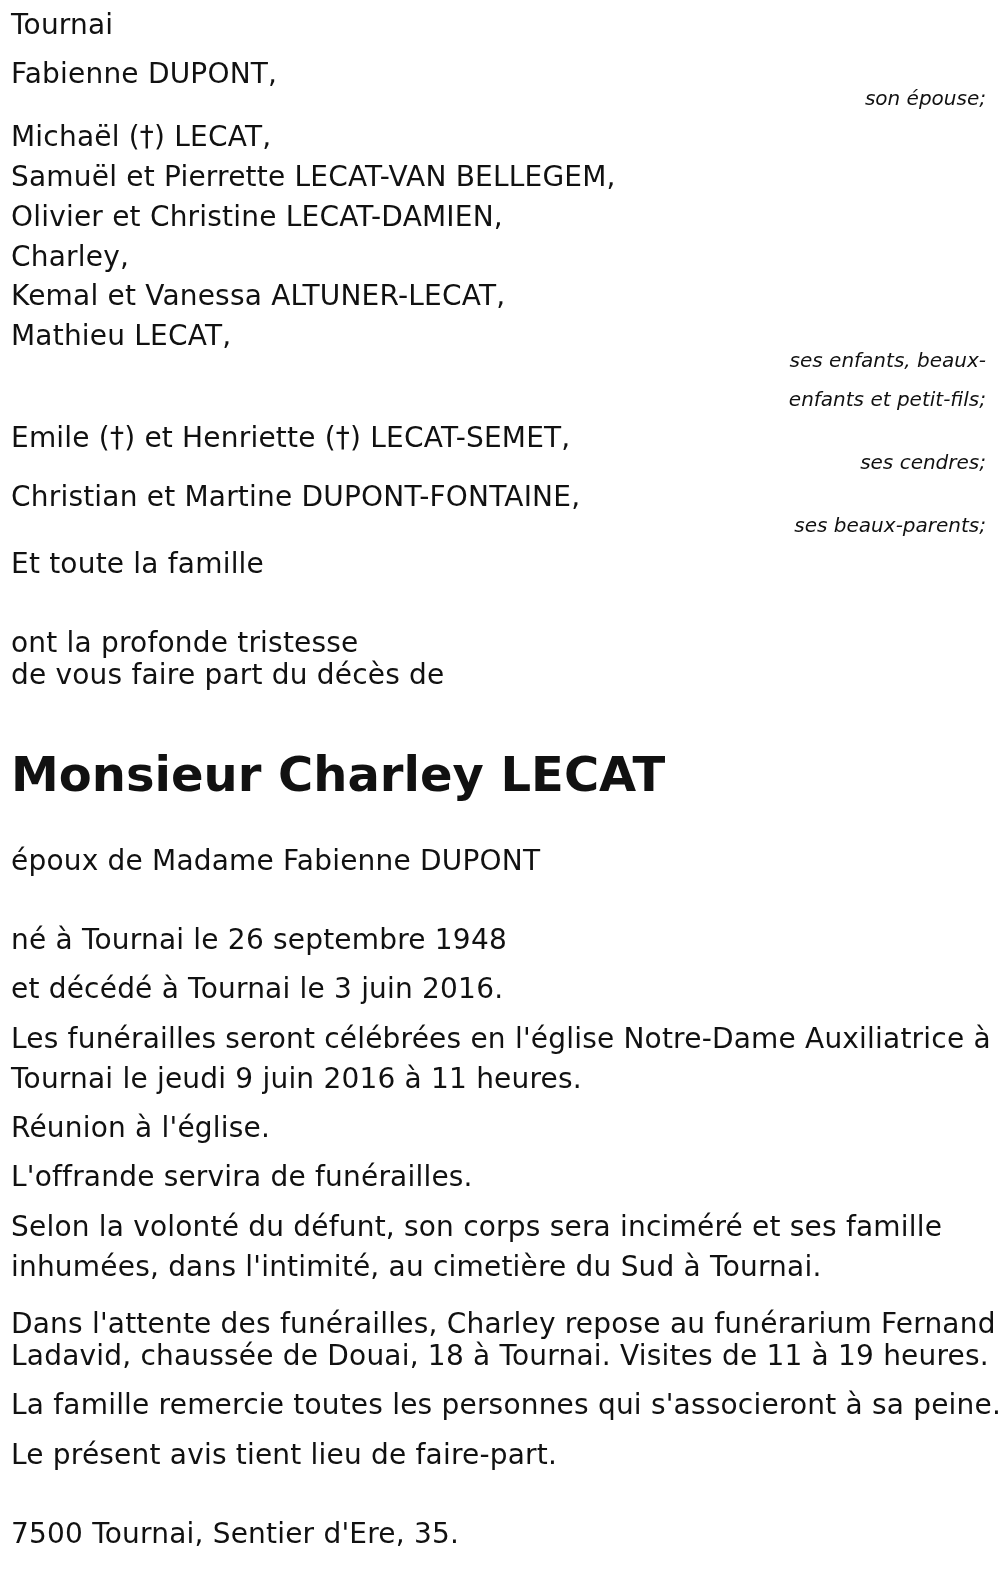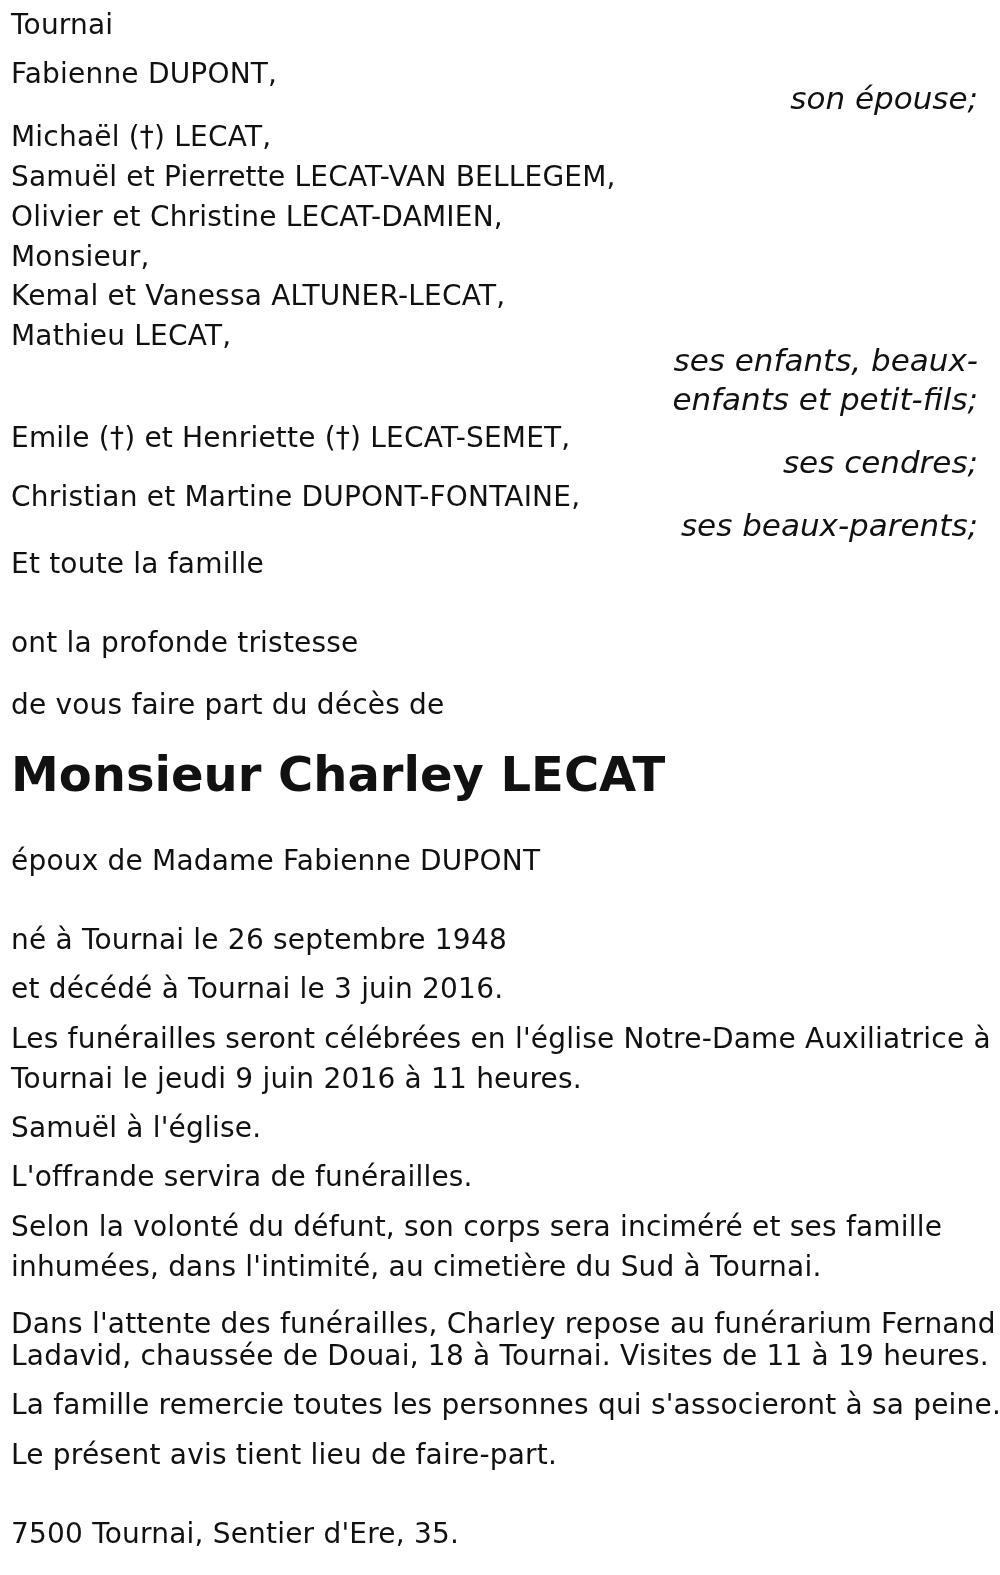--- a/index.html
+++ b/index.html
@@ -8,22 +8,22 @@
     font-family: "DejaVu Sans", "Liberation Sans", sans-serif;
     color: #111111;
   }
   .line {
     position: absolute; left: 11px;
     font-size: 28px; line-height: 30px; white-space: nowrap;
     letter-spacing: 0.2px;
     text-align: right;
   }
   .rel {
-    position: absolute; right: 22px;
-    font-size: 31px; line-height: 30px; font-style: italic;
+    position: absolute; right: 14px;
+    font-size: 20px; line-height: 30px; font-style: italic;
     text-align: center; white-space: nowrap;
   }
   .heading {
     position: absolute; left: 11px;
     font-size: 48px; line-height: 44px; font-weight: bold; white-space: nowrap;
   }
 </style>
 </head>
 <body>
 
@@ -31,47 +31,47 @@
 
   <div class="line" style="top:10px">Tournai</div>
 
   <div class="line" style="top:59px">Fabienne DUPONT,</div>
   <div class="rel" style="top:83px">son épouse;</div>
 
   <div>
     <div class="line" style="top:122px">Michaël (†) LECAT,</div>
     <div class="line" style="top:162px">Samuël et Pierrette LECAT-VAN BELLEGEM,</div>
     <div class="line" style="top:202px">Olivier et Christine LECAT-DAMIEN,</div>
-    <div class="line" style="top:242px">Monsieur,</div>
+    <div class="line" style="top:242px">Charley,</div>
     <div class="line" style="top:281px">Kemal et Vanessa ALTUNER-LECAT,</div>
     <div class="line" style="top:321px">Mathieu LECAT,</div>
   </div>
   <div class="rel" style="top:345px">ses enfants, beaux-</div>
   <div class="rel" style="top:384px">enfants et petit-fils;</div>
 
   <div class="line" style="top:423px">Emile (†) et Henriette (†) LECAT-SEMET,</div>
   <div class="rel" style="top:447px">ses cendres;</div>
 
   <div class="line" style="top:482px">Christian et Martine DUPONT-FONTAINE,</div>
   <div class="rel" style="top:510px">ses beaux-parents;</div>
 
   <div class="line" style="top:549px">Et toute la famille</div>
 
   <div class="line" style="top:628px">ont la profonde tristesse</div>
-  <div class="line" style="top:690px">de vous faire part du décès de</div>
+  <div class="line" style="top:660px">de vous faire part du décès de</div>
 
   <div class="heading" style="top:752px">Monsieur Charley LECAT</div>
 
   <div class="line" style="top:846px">époux de Madame Fabienne DUPONT</div>
 
   <div class="line" style="top:925px">né à Tournai le 26 septembre 1948</div>
   <div class="line" style="top:974px">et décédé à Tournai le 3 juin 2016.</div>
   <div class="line" style="top:1024px">Les funérailles seront célébrées en l'église Notre-Dame Auxiliatrice à</div>
   <div class="line" style="top:1064px">Tournai le jeudi 9 juin 2016 à 11 heures.</div>
-  <div class="line" style="top:1113px">Samuël à l'église.</div>
+  <div class="line" style="top:1113px">Réunion à l'église.</div>
   <div class="line" style="top:1162px">L'offrande servira de funérailles.</div>
   <div class="line" style="top:1212px">Selon la volonté du défunt, son corps sera inciméré et ses famille</div>
   <div class="line" style="top:1252px">inhumées, dans l'intimité, au cimetière du Sud à Tournai.</div>
   <div class="line" style="top:1309px">Dans l'attente des funérailles, Charley repose au funérarium Fernand</div>
   <div class="line" style="top:1341px">Ladavid, chaussée de Douai, 18 à Tournai. Visites de 11 à 19 heures.</div>
   <div class="line" style="top:1390px">La famille remercie toutes les personnes qui s'associeront à sa peine.</div>
   <div class="line" style="top:1440px">Le présent avis tient lieu de faire-part.</div>
 
   <div class="line" style="top:1519px">7500 Tournai, Sentier d'Ere, 35.</div>
 </div>

